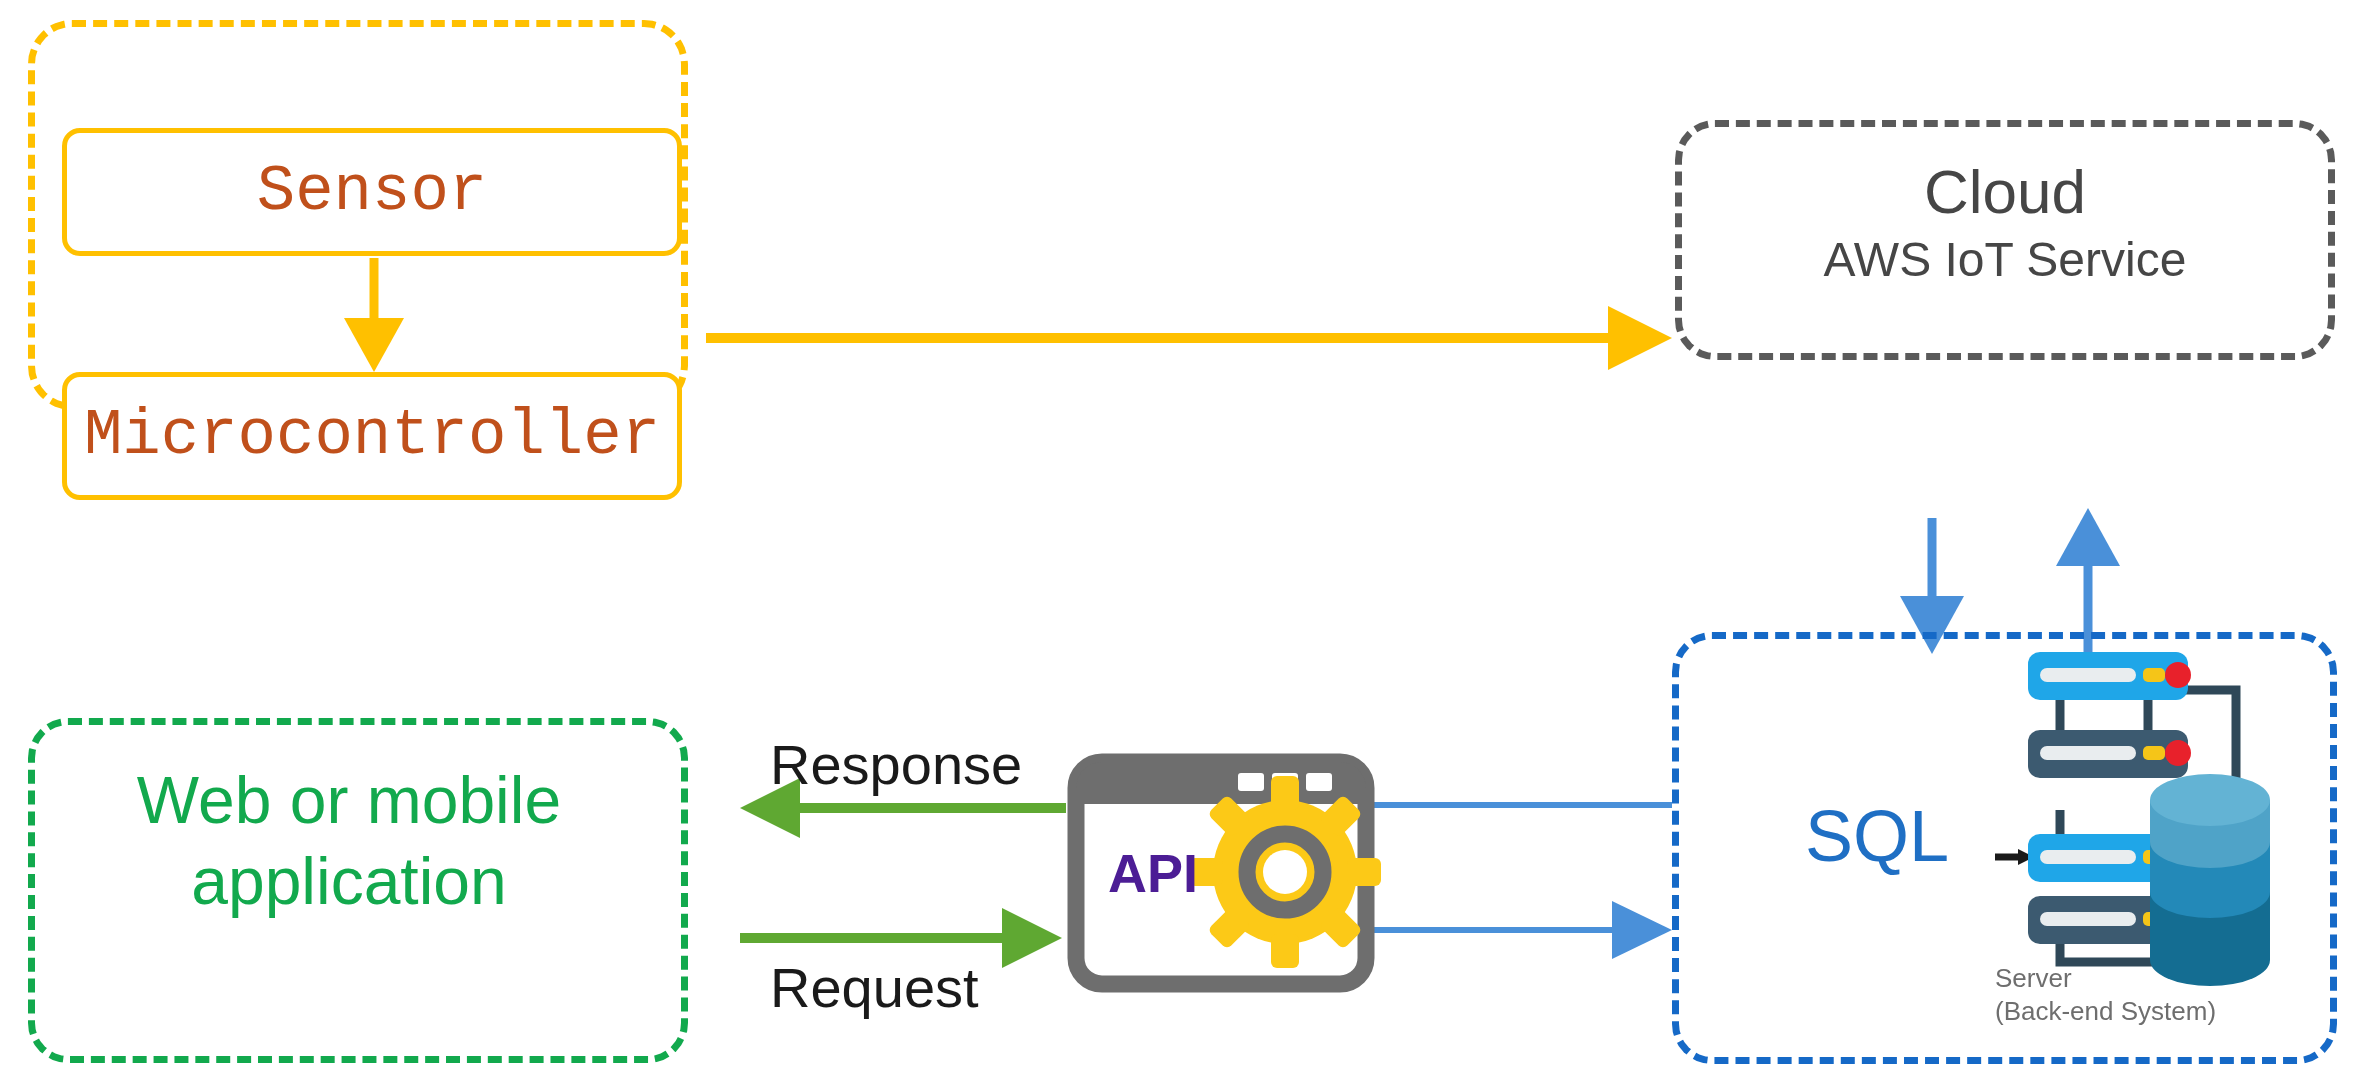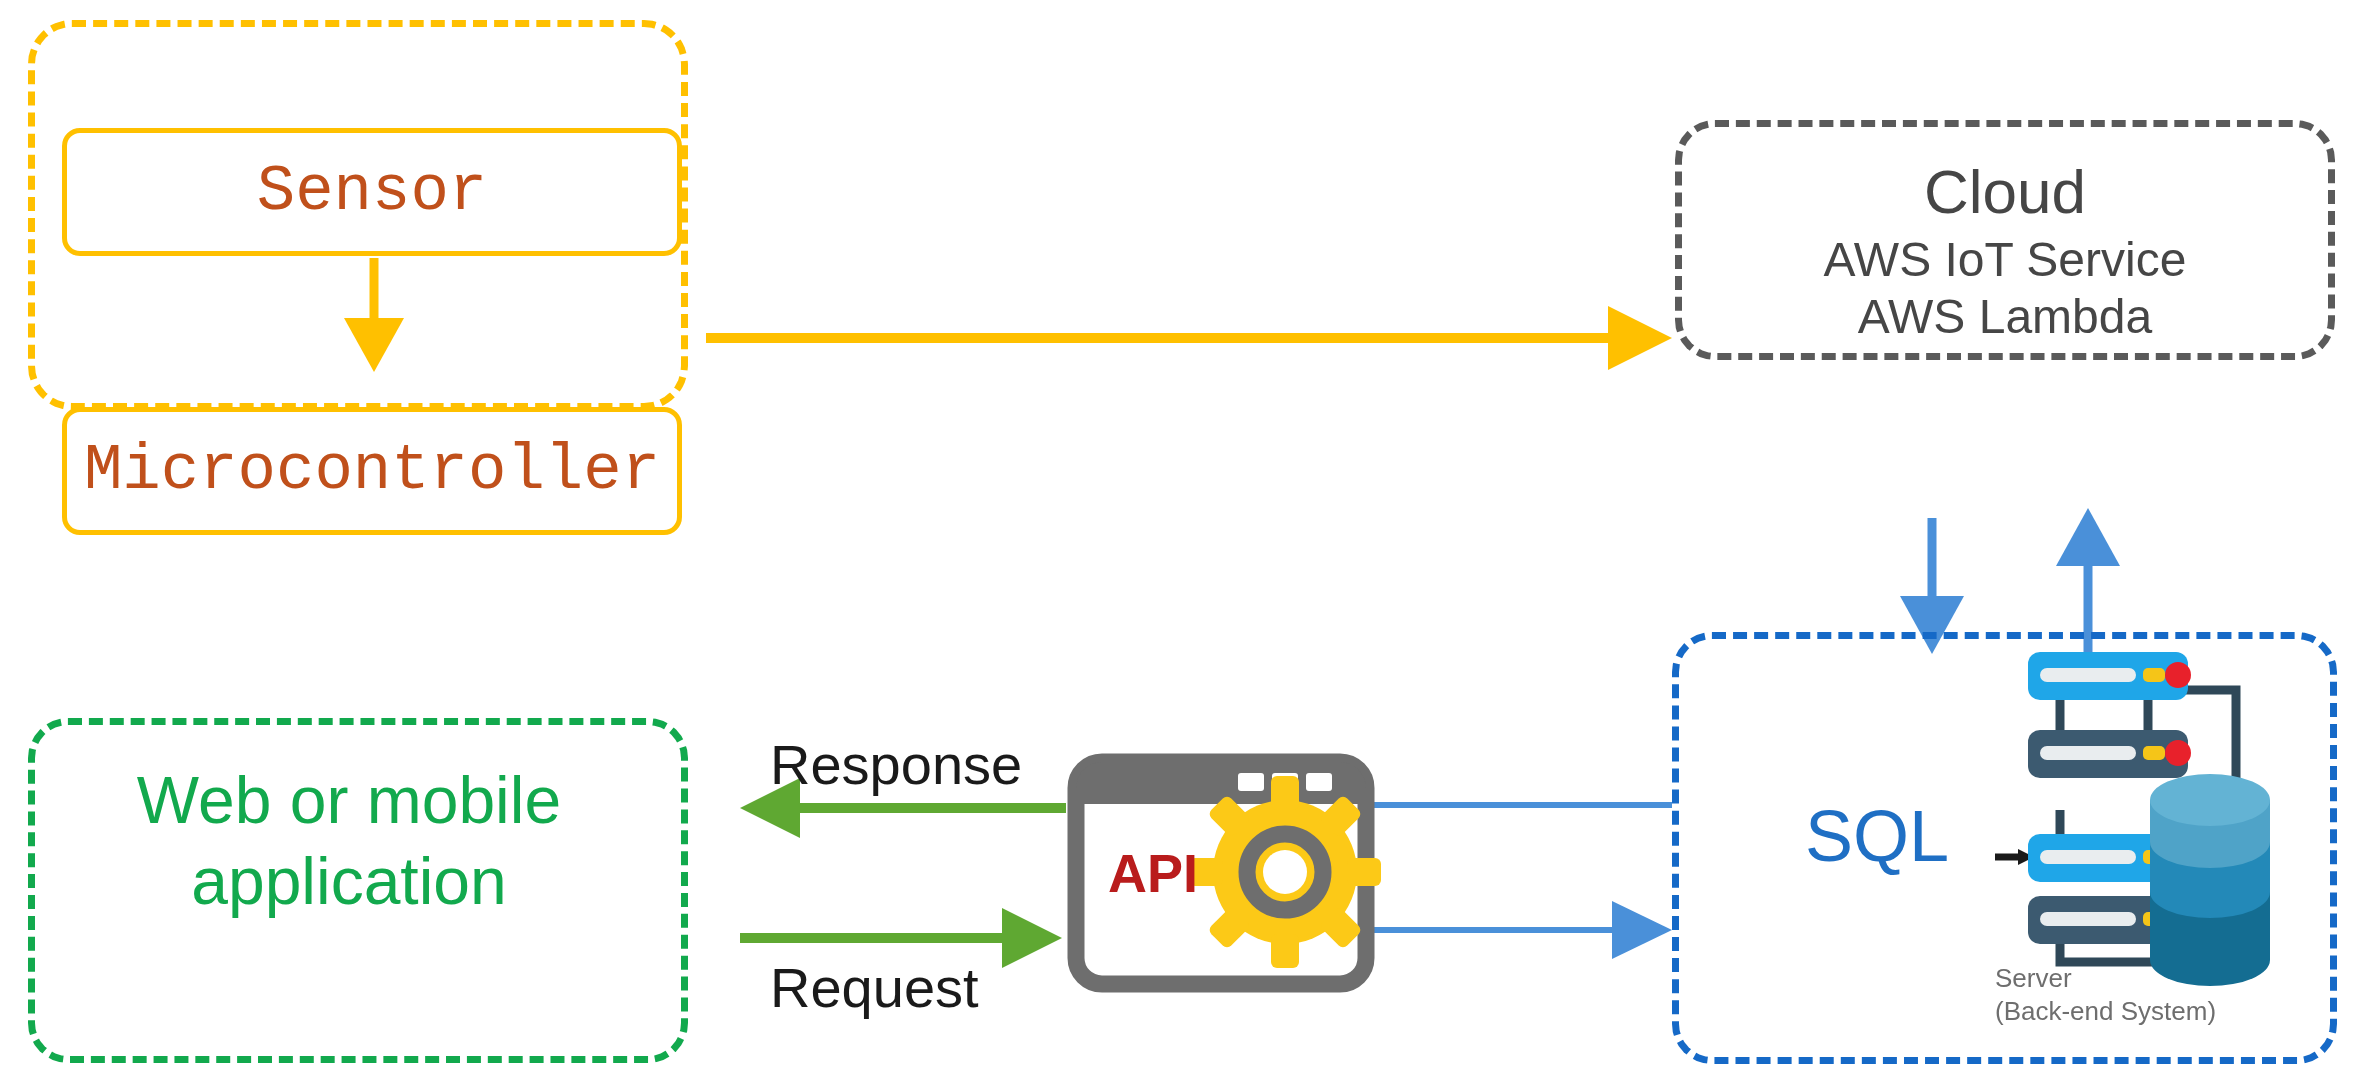--- a/index.html
+++ b/index.html
@@ -72,21 +72,20 @@
     left: 62px;
     top: 128px;
     width: 620px;
     height: 128px;
   }
   .box-micro {
     left: 62px;
     top: 372px;
     width: 620px;
     height: 128px;
-    margin-top: 35px;
   }
   .dev-label {
     color: #C0501B;
     font-size: 64px;
     line-height: 1;
     white-space: nowrap;
     font-family: Liberation Mono, monospace;
   }
 
   
@@ -294,34 +293,33 @@
   </div>
 
   <div class="solid-box box-micro">
     <span class="dev-label">Microcontroller</span>
   </div>
 
   <div class="group group-cloud"></div>
   <div class="cloud-text">
     <span class="cloud-title">Cloud</span>
     <span class="cloud-sub">AWS IoT Service</span>
-    <span class="cloud-sub">AWS Lambda</span>
   </div>
 
   <div class="group group-app"></div>
   <div class="app-text">
     <span>Web or mobile</span>
     <span>application</span>
   </div>
 
   <div class="group group-db"></div>
   <div class="sql-label">SQL</div>
   <div class="server-caption">
     <span>Server</span>
     <span>(Back-end System)</span>
   </div>
 
-  <div style="position:absolute;left:1108px;top:846px;color:#b91c1c;font-size:54px;font-weight:bold;line-height:1;">API</div>
+  <div style="position:absolute;left:1108px;top:846px;color:#4c1d95;font-size:54px;font-weight:bold;line-height:1;">API</div>
 
   <div class="flow-label label-response">Response</div>
   <div class="flow-label label-request">Request</div>
 
 </div>
 
 </body></html>

